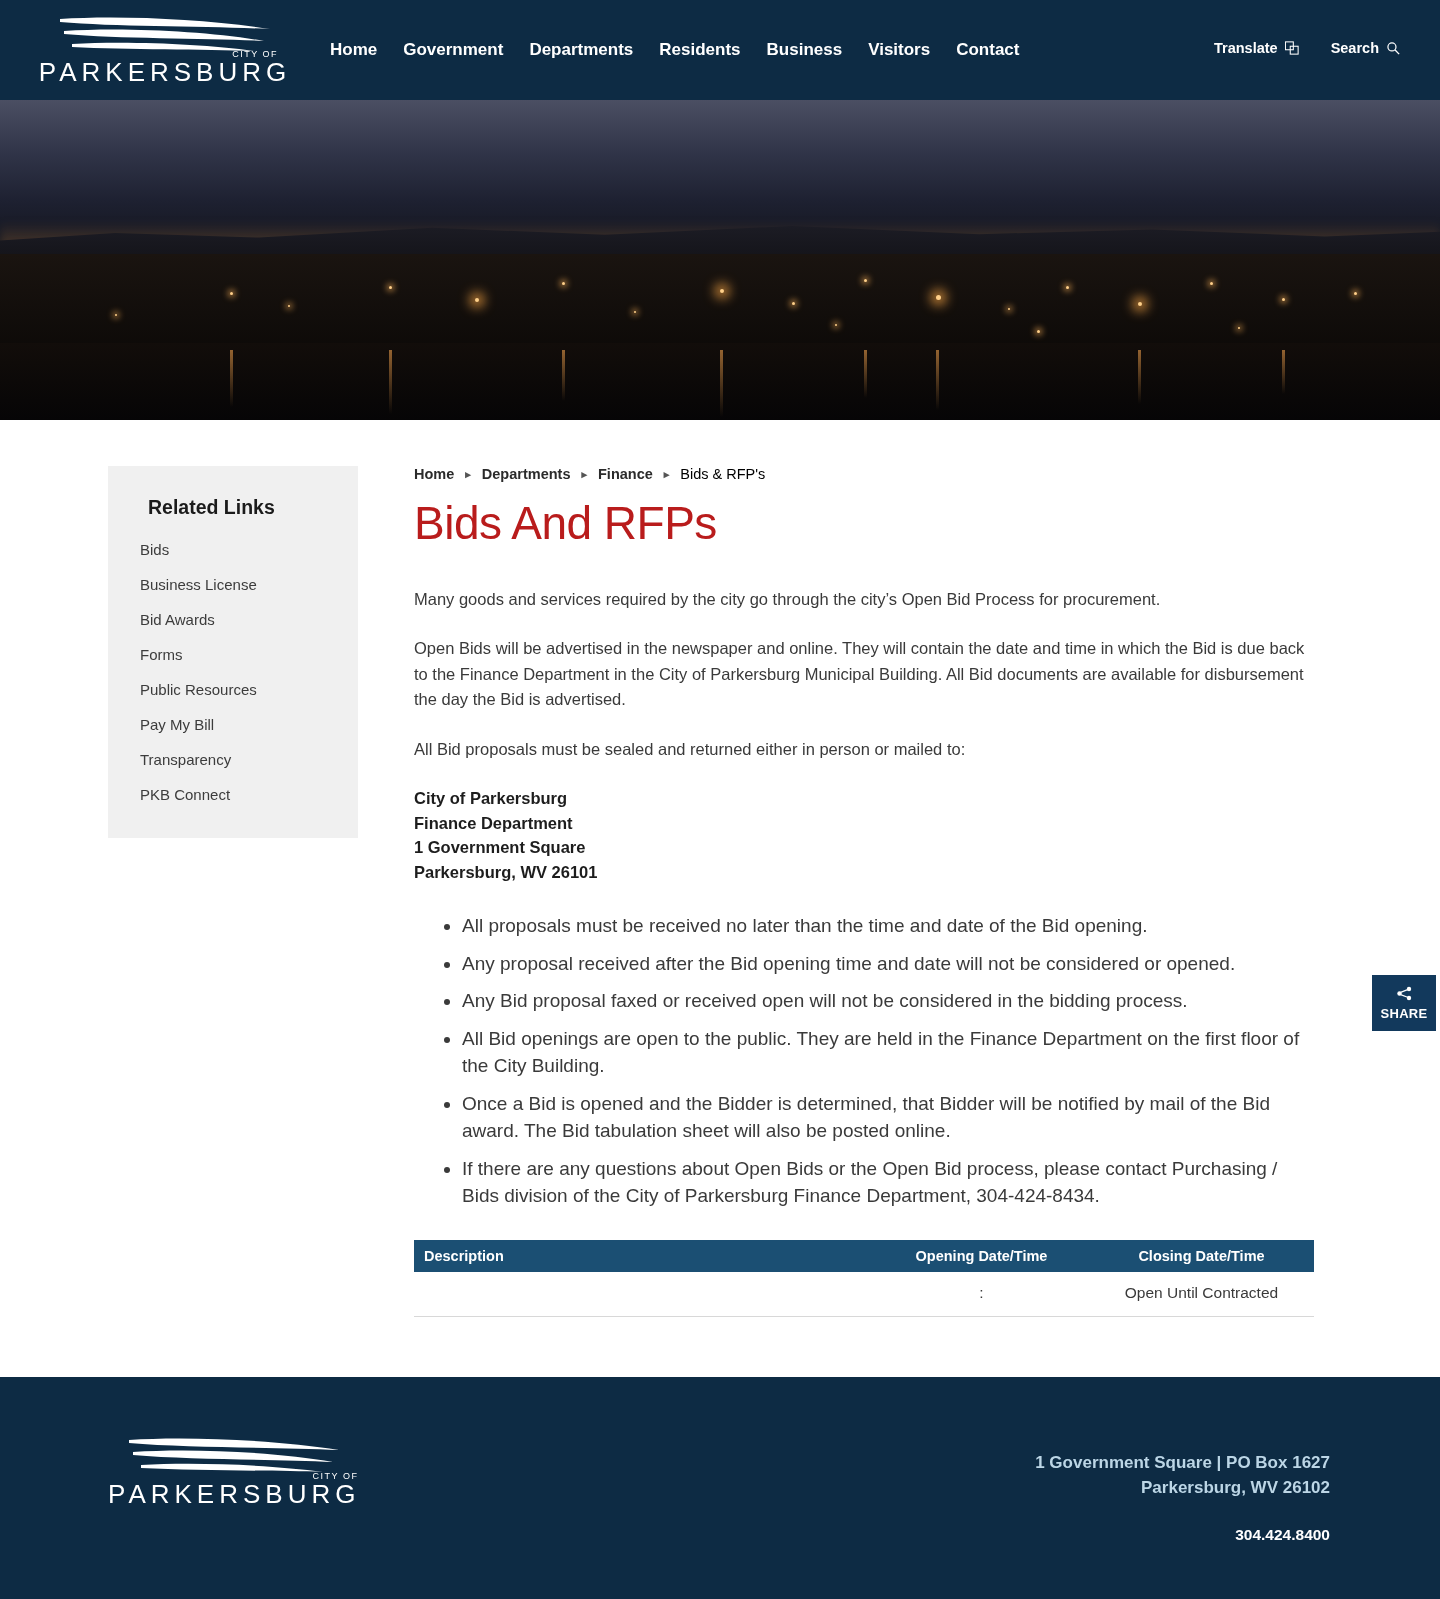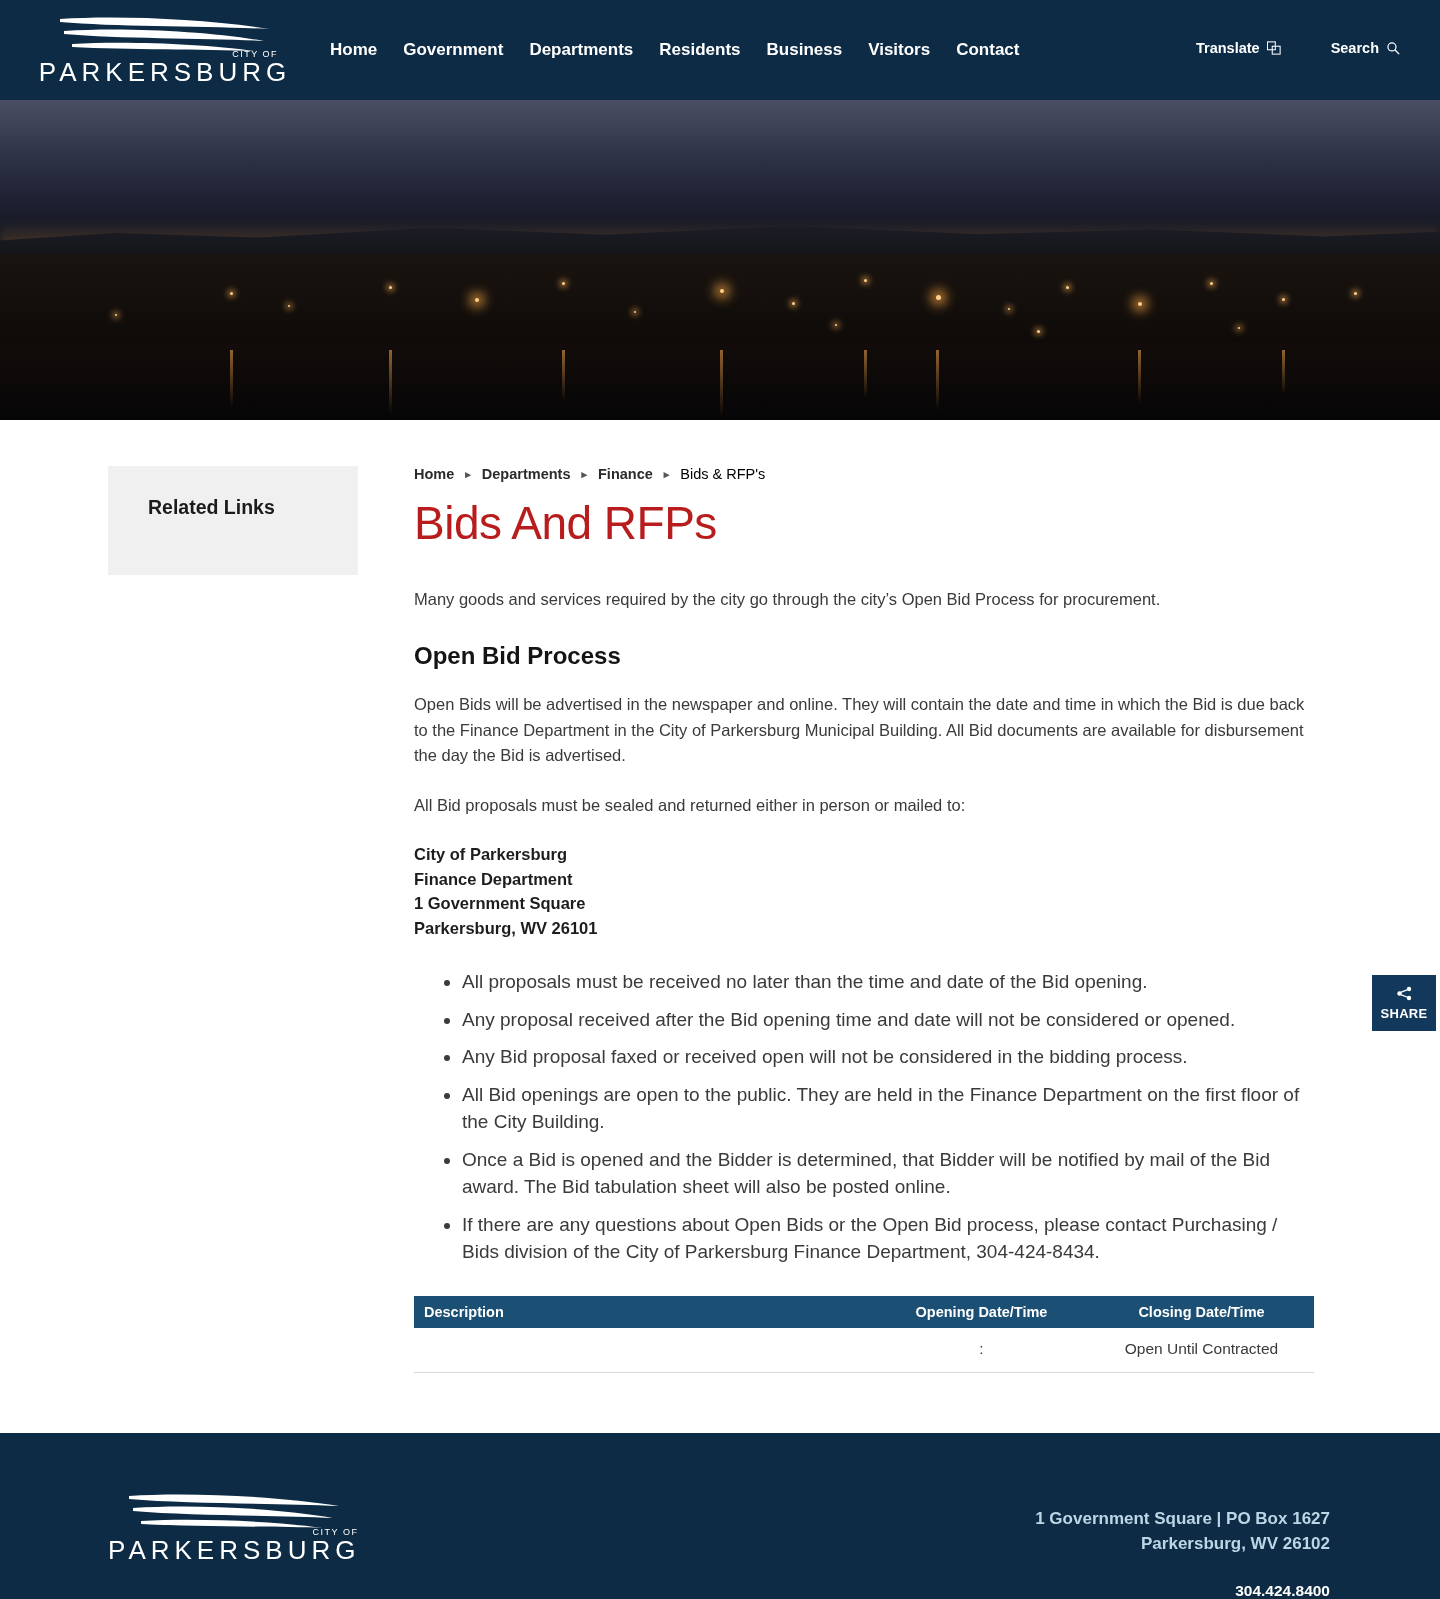--- a/index.html
+++ b/index.html
@@ -55,21 +55,21 @@
     font-size: 17px;
     font-weight: bold;
     white-space: nowrap;
   }
   .header-right {
     position: absolute;
     right: 40px;
     top: 40px;
     display: flex;
     align-items: center;
-    gap: 50px;
+    gap: 32px;
   }
   .header-right .item {
     color: #ffffff;
     font-size: 14.5px;
     font-weight: bold;
     display: flex;
     align-items: center;
     gap: 7px;
     cursor: pointer;
   }
@@ -347,38 +347,47 @@
     <div class="refl" style="left:65%;top:78%;height:19%"></div>
     <div class="refl" style="left:79%;top:78%;height:17%"></div>
     <div class="refl" style="left:89%;top:78%;height:14%"></div>
   </div>
 </div>
 
 <div class="page">
 
   <aside class="sidebar">
     <h3>Related Links</h3>
+    <ul>
+      <li><a href="#">Bids</a></li>
+      <li><a href="#">Business License</a></li>
+      <li><a href="#">Bid Awards</a></li>
+      <li><a href="#">Forms</a></li>
+      <li><a href="#">Public Resources</a></li>
+      <li><a href="#">Pay My Bill</a></li>
+      <li><a href="#">Transparency</a></li>
+      <li><a href="#">PKB Connect</a></li>
+    </ul>
   </aside>
 
   <main class="content">
     <div class="breadcrumb">
       <a href="#">Home</a>
       <span class="sep">▸</span>
       <a href="#">Departments</a>
       <span class="sep">▸</span>
       <a href="#">Finance</a>
       <span class="sep">▸</span>
       <span class="current">Bids &amp; RFP's</span>
     </div>
 
     <h1 class="title">Bids And RFPs</h1>
 
     <p>Many goods and services required by the city go through the city’s Open Bid Process for procurement.</p>
 
-    <h2>Open Bid Process</h2>
 
     <p>Open Bids will be advertised in the newspaper and online. They will contain the date and time in which the Bid is due back to the Finance Department in the City of Parkersburg Municipal Building. All Bid documents are available for disbursement the day the Bid is advertised.</p>
     <p>All Bid proposals must be sealed and returned either in person or mailed to:</p>
 
     <div class="addr">
       <div>City of Parkersburg</div>
       <div>Finance Department</div>
       <div>1 Government Square</div>
       <div>Parkersburg, WV 26101</div>
     </div>

